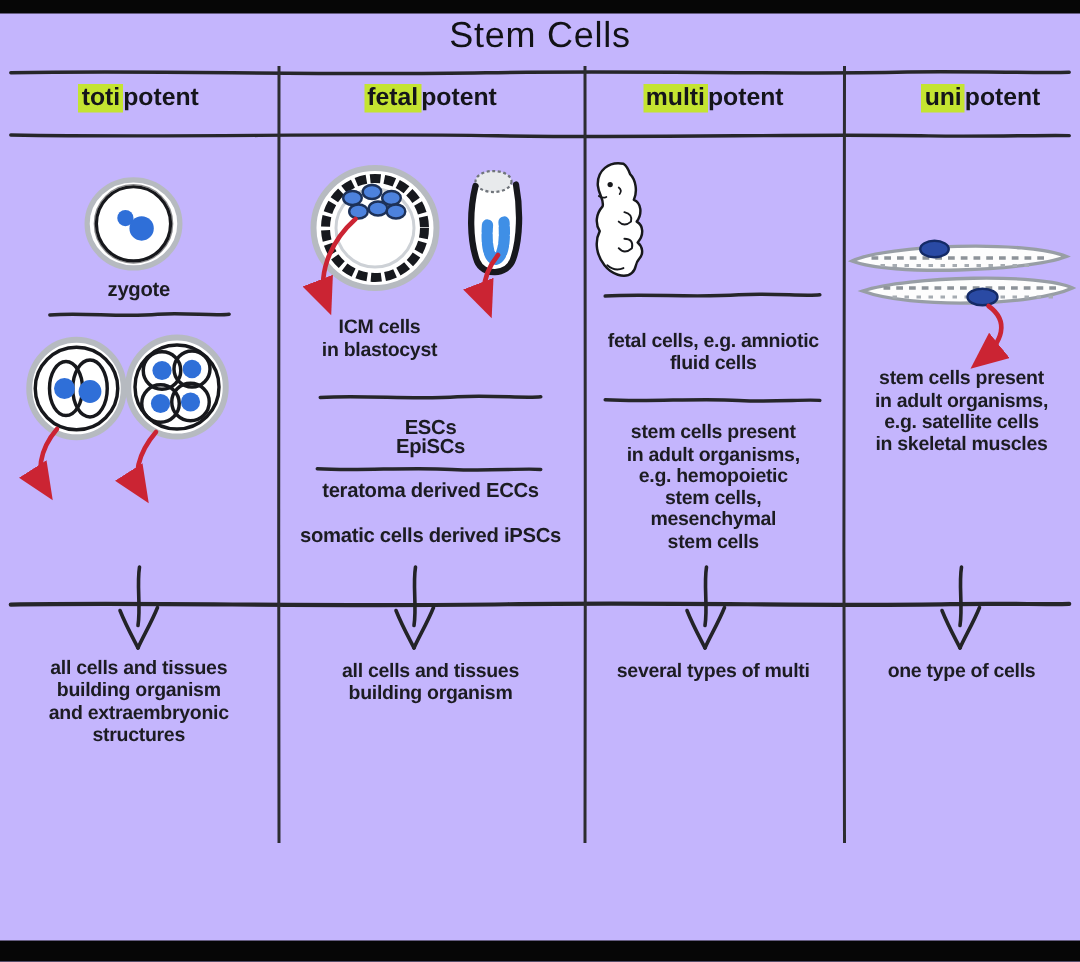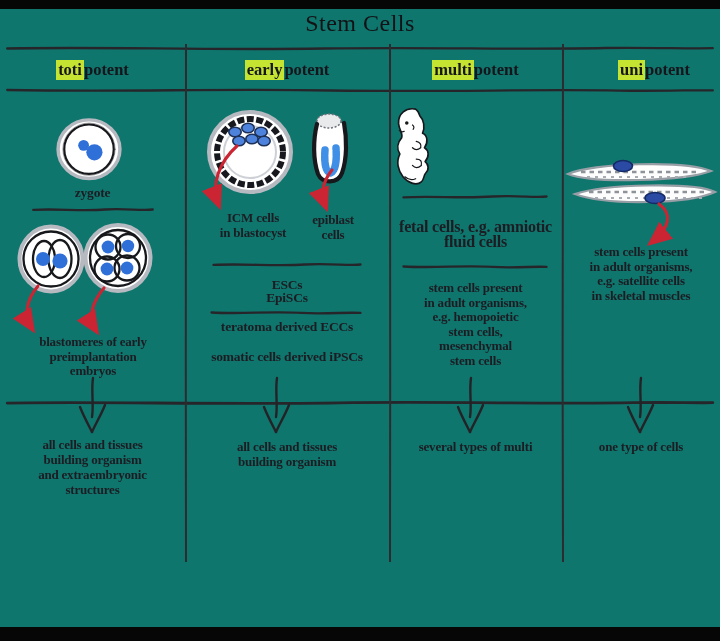--- a/index.html
+++ b/index.html
@@ -1,22 +1,22 @@
 <!DOCTYPE html>
 <html><head>
 <meta charset="utf-8">
 <style>
   *{box-sizing:border-box}
   html,body{margin:0;padding:0;background:#111}
-  .canvas{position:relative;width:720px;height:641px;margin:0 auto;background:#0f766e;
-          font-family:Liberation Serif, serif;color:#1b1b1f;overflow:hidden}
+  .canvas{position:relative;width:720px;height:641px;margin:0 auto;background:#c4b5fd;
+          font-family:Liberation Sans, sans-serif;color:#1b1b1f;overflow:hidden}
   .bar{position:absolute;left:0;width:720px;background:#060606}
   .title{position:absolute;top:10px;left:0;width:720px;text-align:center;
          font-size:24px;font-weight:400;letter-spacing:.5px;color:#121216}
-  .hdr{position:absolute;top:56px;height:24px;display:flex;align-items:flex-end;justify-content:center;
+  .hdr{position:absolute;top:56px;height:24px;display:flex;align-items:flex-start;justify-content:center;
        font-size:16.5px;font-weight:700;color:#15151b}
   .hl{background:#c4e431;padding:0 2px;display:inline-block}
   .txt{position:absolute;text-align:center;font-weight:700;font-size:13px;line-height:14.5px;
        white-space:pre-line;color:#1c1c22;letter-spacing:-.2px}
   .ln,.dv,.drawing{position:absolute}
   svg{display:block;overflow:visible}
   .wline{stroke:#26262a;stroke-width:2.3;fill:none;vector-effect:non-scaling-stroke;stroke-linecap:round}
   .wline-thick{stroke-width:2.8}
   .dvline{stroke:#2c2c30;stroke-width:2;fill:none;vector-effect:non-scaling-stroke}
   .sk{stroke:#17181c;fill:none;stroke-linecap:round;stroke-linejoin:round}
@@ -66,21 +66,21 @@
     <svg width="6" height="518" viewBox="0 0 6 520" preserveAspectRatio="none">
         <path class="dvline" d="M3,0 C2.4,95 3.6,205 2.6,325 C2.3,415 3.5,472 3,520"></path>
       </svg>
   </div>
 
   <div class="hdr" style="left:0;width:185px">
     <span class="hl">toti</span>
       <span>potent</span>
   </div>
   <div class="hdr" style="left:185px;width:204px">
-    <span class="hl">early</span>
+    <span class="hl">fetal</span>
       <span>potent</span>
   </div>
   <div class="hdr" style="left:389px;width:173px">
     <span class="hl">multi</span>
       <span>potent</span>
   </div>
   <div class="hdr" style="left:562px;width:184px">
     <span class="hl">uni</span>
       <span>potent</span>
   </div>
@@ -125,23 +125,20 @@
         <circle class="sk" cx="109" cy="48" r="12.5" stroke-width="2.3" fill="#fff"></circle>
         <circle class="blue" cx="90" cy="27" r="6.4"></circle>
         <circle class="blue" cx="110" cy="26" r="6.2"></circle>
         <circle class="blue" cx="89" cy="49" r="6.4"></circle>
         <circle class="blue" cx="109" cy="48" r="6.4"></circle>
       </g>
       <path class="red" d="M20,66 C8,80 6,96 13,107" marker-end="url(#ra-e)"></path>
       <path class="red" d="M86,68 C74,82 70,98 77,109" marker-end="url(#ra-e)"></path>
     </svg>
   </div>
-  <div class="txt" style="left:2px;top:335px;width:182px">blastomeres of early
-preimplantation
-embryos</div>
   <div class="drawing" style="left:74px;top:376px">
     <svg width="36" height="60" viewBox="0 0 36 60">
       <path class="blk" d="M19,2 C17,15 20,28 18,41"></path>
       <path class="blk" d="M6,31 C10,41 15,50 18,56"></path>
       <path class="blk" d="M31,29 C27,39 21,49 18,56"></path>
     </svg>
   </div>
   <div class="txt" style="left:0;top:437px;width:185px;line-height:15px">all cells and tissues
 building organism
 and extraembryonic
@@ -177,22 +174,20 @@
       </defs>
       <path d="M16,12 C12,28 12,48 17,62 C21,72 37,72 41,61 C46,47 46,27 43,11" fill="#ffffff" stroke="none"></path>
       <ellipse cx="28" cy="9" rx="12" ry="7" fill="#e8eaec" stroke="#70757b" stroke-width="1.5" stroke-dasharray="2 1.7"></ellipse>
       <path class="sk" d="M16,12 C12,28 12,48 17,62 C21,72 37,72 41,61 C46,47 46,27 43,11" stroke-width="4.2"></path>
       <path d="M24,38 C23,52 25,60 29,61 C34,60 36,51 35,36" fill="none" stroke="#3f8fe6" stroke-width="7.5" stroke-dasharray="4.5 1.8" stroke-linecap="round"></path>
       <path class="red" d="M31,58 C23,68 19,80 24,93" marker-end="url(#ra-c)"></path>
     </svg>
   </div>
   <div class="txt" style="left:203px;top:211px;width:100px">ICM cells
 in blastocyst</div>
-  <div class="txt" style="left:297px;top:213px;width:72px">epiblast
-cells</div>
   <div class="ln" style="left:212px;top:261px;width:150px;height:7px">
     <svg width="150" height="7" viewBox="0 0 100 8" preserveAspectRatio="none">
         <path class="wline" d="M1,4.5 C22,2.5 42,6.5 62,4 C78,2.5 92,5.5 99,4"></path>
       </svg>
   </div>
   <div class="txt" style="left:185px;top:279px;width:204px;font-size:13.5px;line-height:12.8px">ESCs
 EpiSCs</div>
   <div class="ln" style="left:210px;top:309px;width:152px;height:7px">
     <svg width="152" height="7" viewBox="0 0 100 8" preserveAspectRatio="none">
         <path class="wline" d="M1,4 C20,6 40,2.5 60,4.5 C76,6 90,3.5 99,4.5"></path>
@@ -219,21 +214,21 @@
       <path class="sk" d="M36,56 q9,2 7,10 q-7,6 -13,0" stroke-width="2"></path>
       <path class="sk" d="M36,84 q10,0 8,10 q-8,7 -14,0" stroke-width="2"></path>
       <path class="sk" d="M18,112 q8,7 17,3" stroke-width="2"></path>
     </svg>
   </div>
   <div class="ln" style="left:402px;top:193px;width:146px;height:7px">
     <svg width="146" height="7" viewBox="0 0 100 8" preserveAspectRatio="none">
         <path class="wline" d="M1,5 C20,3 42,6.5 62,4 C78,2.5 92,5.5 99,4"></path>
       </svg>
   </div>
-  <div class="txt" style="left:389px;top:220px;width:173px;font-size:16px">fetal cells, e.g. amniotic
+  <div class="txt" style="left:389px;top:220px;width:173px;font-size:13px">fetal cells, e.g. amniotic
 fluid cells</div>
   <div class="ln" style="left:402px;top:263px;width:146px;height:7px">
     <svg width="146" height="7" viewBox="0 0 100 8" preserveAspectRatio="none">
         <path class="wline" d="M1,4 C22,6 42,2.5 62,4.5 C78,6 92,3.5 99,4.5"></path>
       </svg>
   </div>
   <div class="txt" style="left:389px;top:281px;width:173px">stem cells present
 in adult organisms,
 e.g. hemopoietic
 stem cells,

